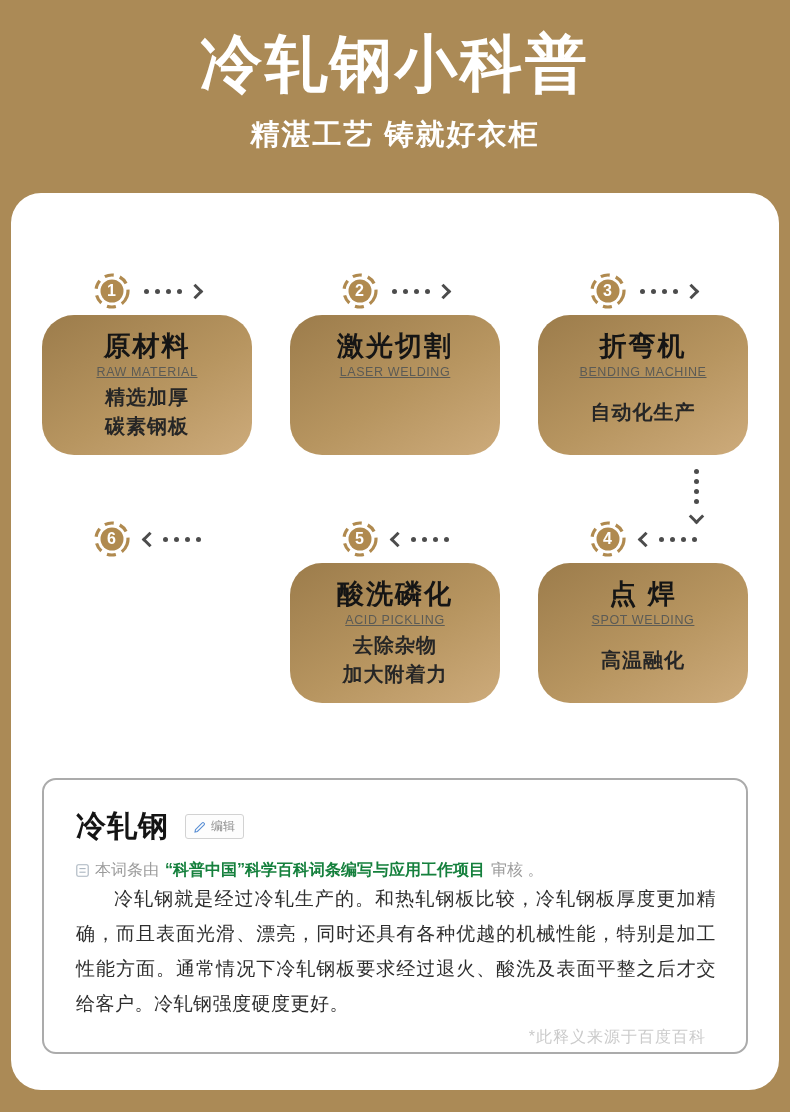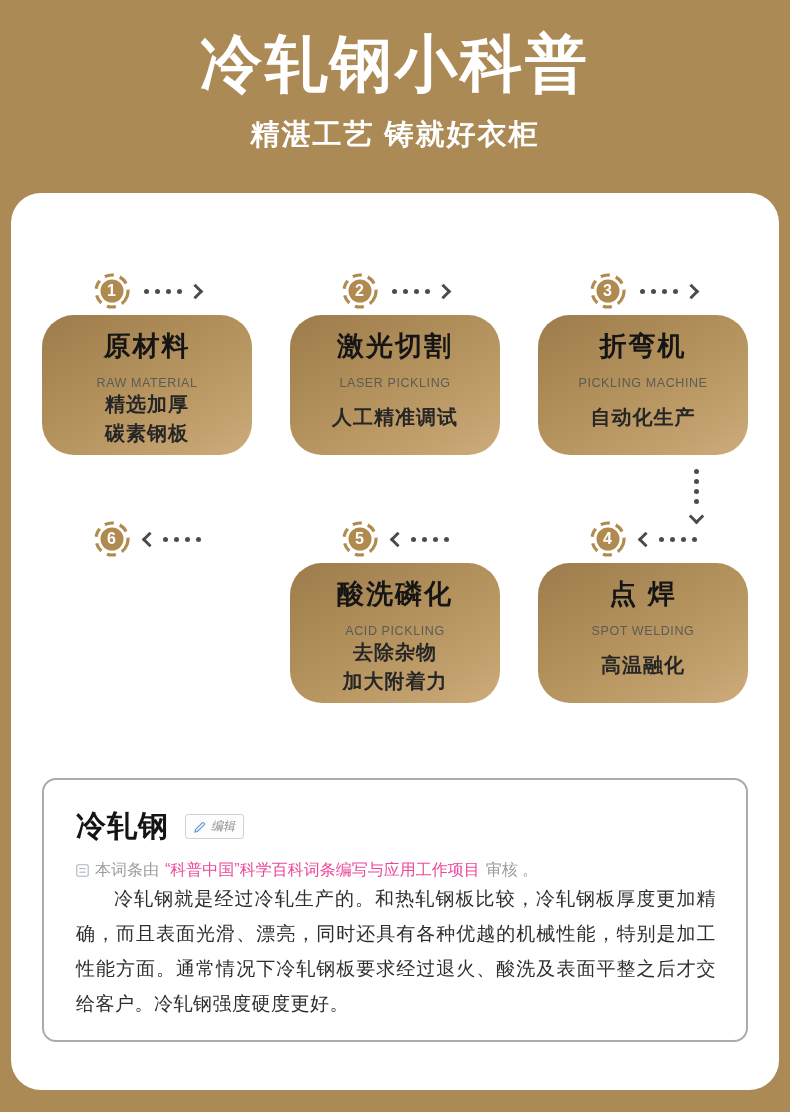--- a/index.html
+++ b/index.html
@@ -28,33 +28,33 @@
   .flow-arrow { display:flex; align-items:center; gap:6px; }
   .dot { width:5px; height:5px; border-radius:50%; background:#4c4c4c; display:block; }
   .chev { width:11px; height:11px; border-top:3px solid #4c4c4c; border-right:3px solid #4c4c4c; display:block; }
   .chev-right { transform:rotate(45deg); margin-left:2px; }
   .chev-left  { transform:rotate(-135deg); margin-right:2px; }
   .chev-down  { transform:rotate(135deg); margin-top:2px; }
 
   .step-card { height:140px; border-radius:32px; background:linear-gradient(150deg,#9c7c4b 0%,#b79560 55%,#cdab7b 100%);
                display:flex; flex-direction:column; align-items:center; padding:15px 10px 10px; }
   .step-title { font-size:27px; font-weight:800; color:#151515; letter-spacing:2px; line-height:1.2; }
-  .step-en { font-size:12.5px; color:#5c5b55; letter-spacing:0.6px; margin-top:14px; }
+  .step-en { font-size:12.5px; color:#5c5b55; letter-spacing:0.6px; margin-top:3px;text-decoration:underline; }
   .step-desc { font-size:20px; font-weight:600; color:#262626; line-height:29px; text-align:center; letter-spacing:1px; white-space:pre-line; margin:auto 0; }
 
   .v-connector { position:absolute; top:276px; left:668px; width:34px; display:flex; flex-direction:column; align-items:center; gap:5px; }
 
   
   .def-box { margin:75px 31px 0; border:2px solid #ababab; border-radius:14px; background:#fff; padding:26px 30px 4px 32px; min-height:264px; }
   .def-head { display:flex; align-items:center; gap:16px; }
   .def-term { font-size:30px; color:#141414; font-weight:600; letter-spacing:1px; }
   .edit-btn { display:inline-flex; align-items:center; gap:5px; border:1px solid #d2d2d2; border-radius:3px; background:#fdfdfd;
-              padding:3px 8px; font-size:12px; color:#8d8d8d; cursor:pointer;font-style:italic; }
+              padding:3px 8px; font-size:12px; color:#8d8d8d; cursor:pointer; }
   .src-row { display:flex; align-items:center; gap:6px; margin-top:13px; font-size:16px; color:#9b9b9b; }
-  .src-link { color:#ec4899; }
+  .src-link { color:#15803d;font-weight:bold; }
   .def-body { font-size:19px; line-height:35px; color:#2e2e2e; text-align:justify; text-indent:2em; letter-spacing:0.5px; }
   .def-attrib { text-align:right; font-size:16px; color:#cbcbcb; margin-top:6px; padding-right:10px; letter-spacing:1px; }
 </style>
 </head>
 <body>
 
 <div class="page">
 
   <div class="hero">
     <div class="hero-title">冷轧钢小科普</div>
@@ -104,22 +104,21 @@
             <span class="flow-arrow">
               <i class="dot"></i>
                 <i class="dot"></i>
                 <i class="dot"></i>
                 <i class="dot"></i>
                 <i class="chev chev-right"></i>
             </span>
           </div>
           <div class="step-card">
             <div class="step-title">激光切割</div>
-            <div class="step-en">LASER PICKLING</div>
-            <div class="step-desc">人工精准调试</div>
+            <div class="step-en">LASER WELDING</div>
           </div>
         </div>
 
         <div class="step-col">
           <div class="badge-row">
             <span class="num-badge">
               <svg viewBox="0 0 36 36">
                 <circle cx="18" cy="18" r="16" fill="none" stroke="#b08a4f" stroke-width="3.2" stroke-dasharray="9 6.5" transform="rotate(20 18 18)"></circle>
                 <circle cx="18" cy="18" r="11.5" fill="#b08a4f"></circle>
               </svg>
@@ -128,21 +127,21 @@
             <span class="flow-arrow">
               <i class="dot"></i>
                 <i class="dot"></i>
                 <i class="dot"></i>
                 <i class="dot"></i>
                 <i class="chev chev-right"></i>
             </span>
           </div>
           <div class="step-card">
             <div class="step-title">折弯机</div>
-            <div class="step-en">PICKLING MACHINE</div>
+            <div class="step-en">BENDING MACHINE</div>
             <div class="step-desc">自动化生产</div>
           </div>
         </div>
       </div>
 
       <div class="v-connector">
         <i class="dot"></i>
           <i class="dot"></i>
           <i class="dot"></i>
           <i class="dot"></i>
@@ -235,16 +234,17 @@
         <svg width="13" height="13" viewBox="0 0 13 13">
           <rect x="0.8" y="0.8" width="11.4" height="11.4" rx="1.5" fill="none" stroke="#a9b4bf" stroke-width="1.1"></rect>
           <line x1="3.4" y1="4.6" x2="9.6" y2="4.6" stroke="#a9b4bf" stroke-width="1.1"></line>
           <line x1="3.4" y1="8.2" x2="9.6" y2="8.2" stroke="#a9b4bf" stroke-width="1.1"></line>
         </svg>
         <span>本词条由</span>
           <span class="src-link">“科普中国”科学百科词条编写与应用工作项目</span>
         <span>审核 。</span>
       </div>
       <p class="def-body">冷轧钢就是经过冷轧生产的。和热轧钢板比较，冷轧钢板厚度更加精确，而且表面光滑、漂亮，同时还具有各种优越的机械性能，特别是加工性能方面。通常情况下冷轧钢板要求经过退火、酸洗及表面平整之后才交给客户。冷轧钢强度硬度更好。</p>
+      <div class="def-attrib">*此释义来源于百度百科</div>
     </div>
 
   </div>
 </div>
 
 </body></html>

